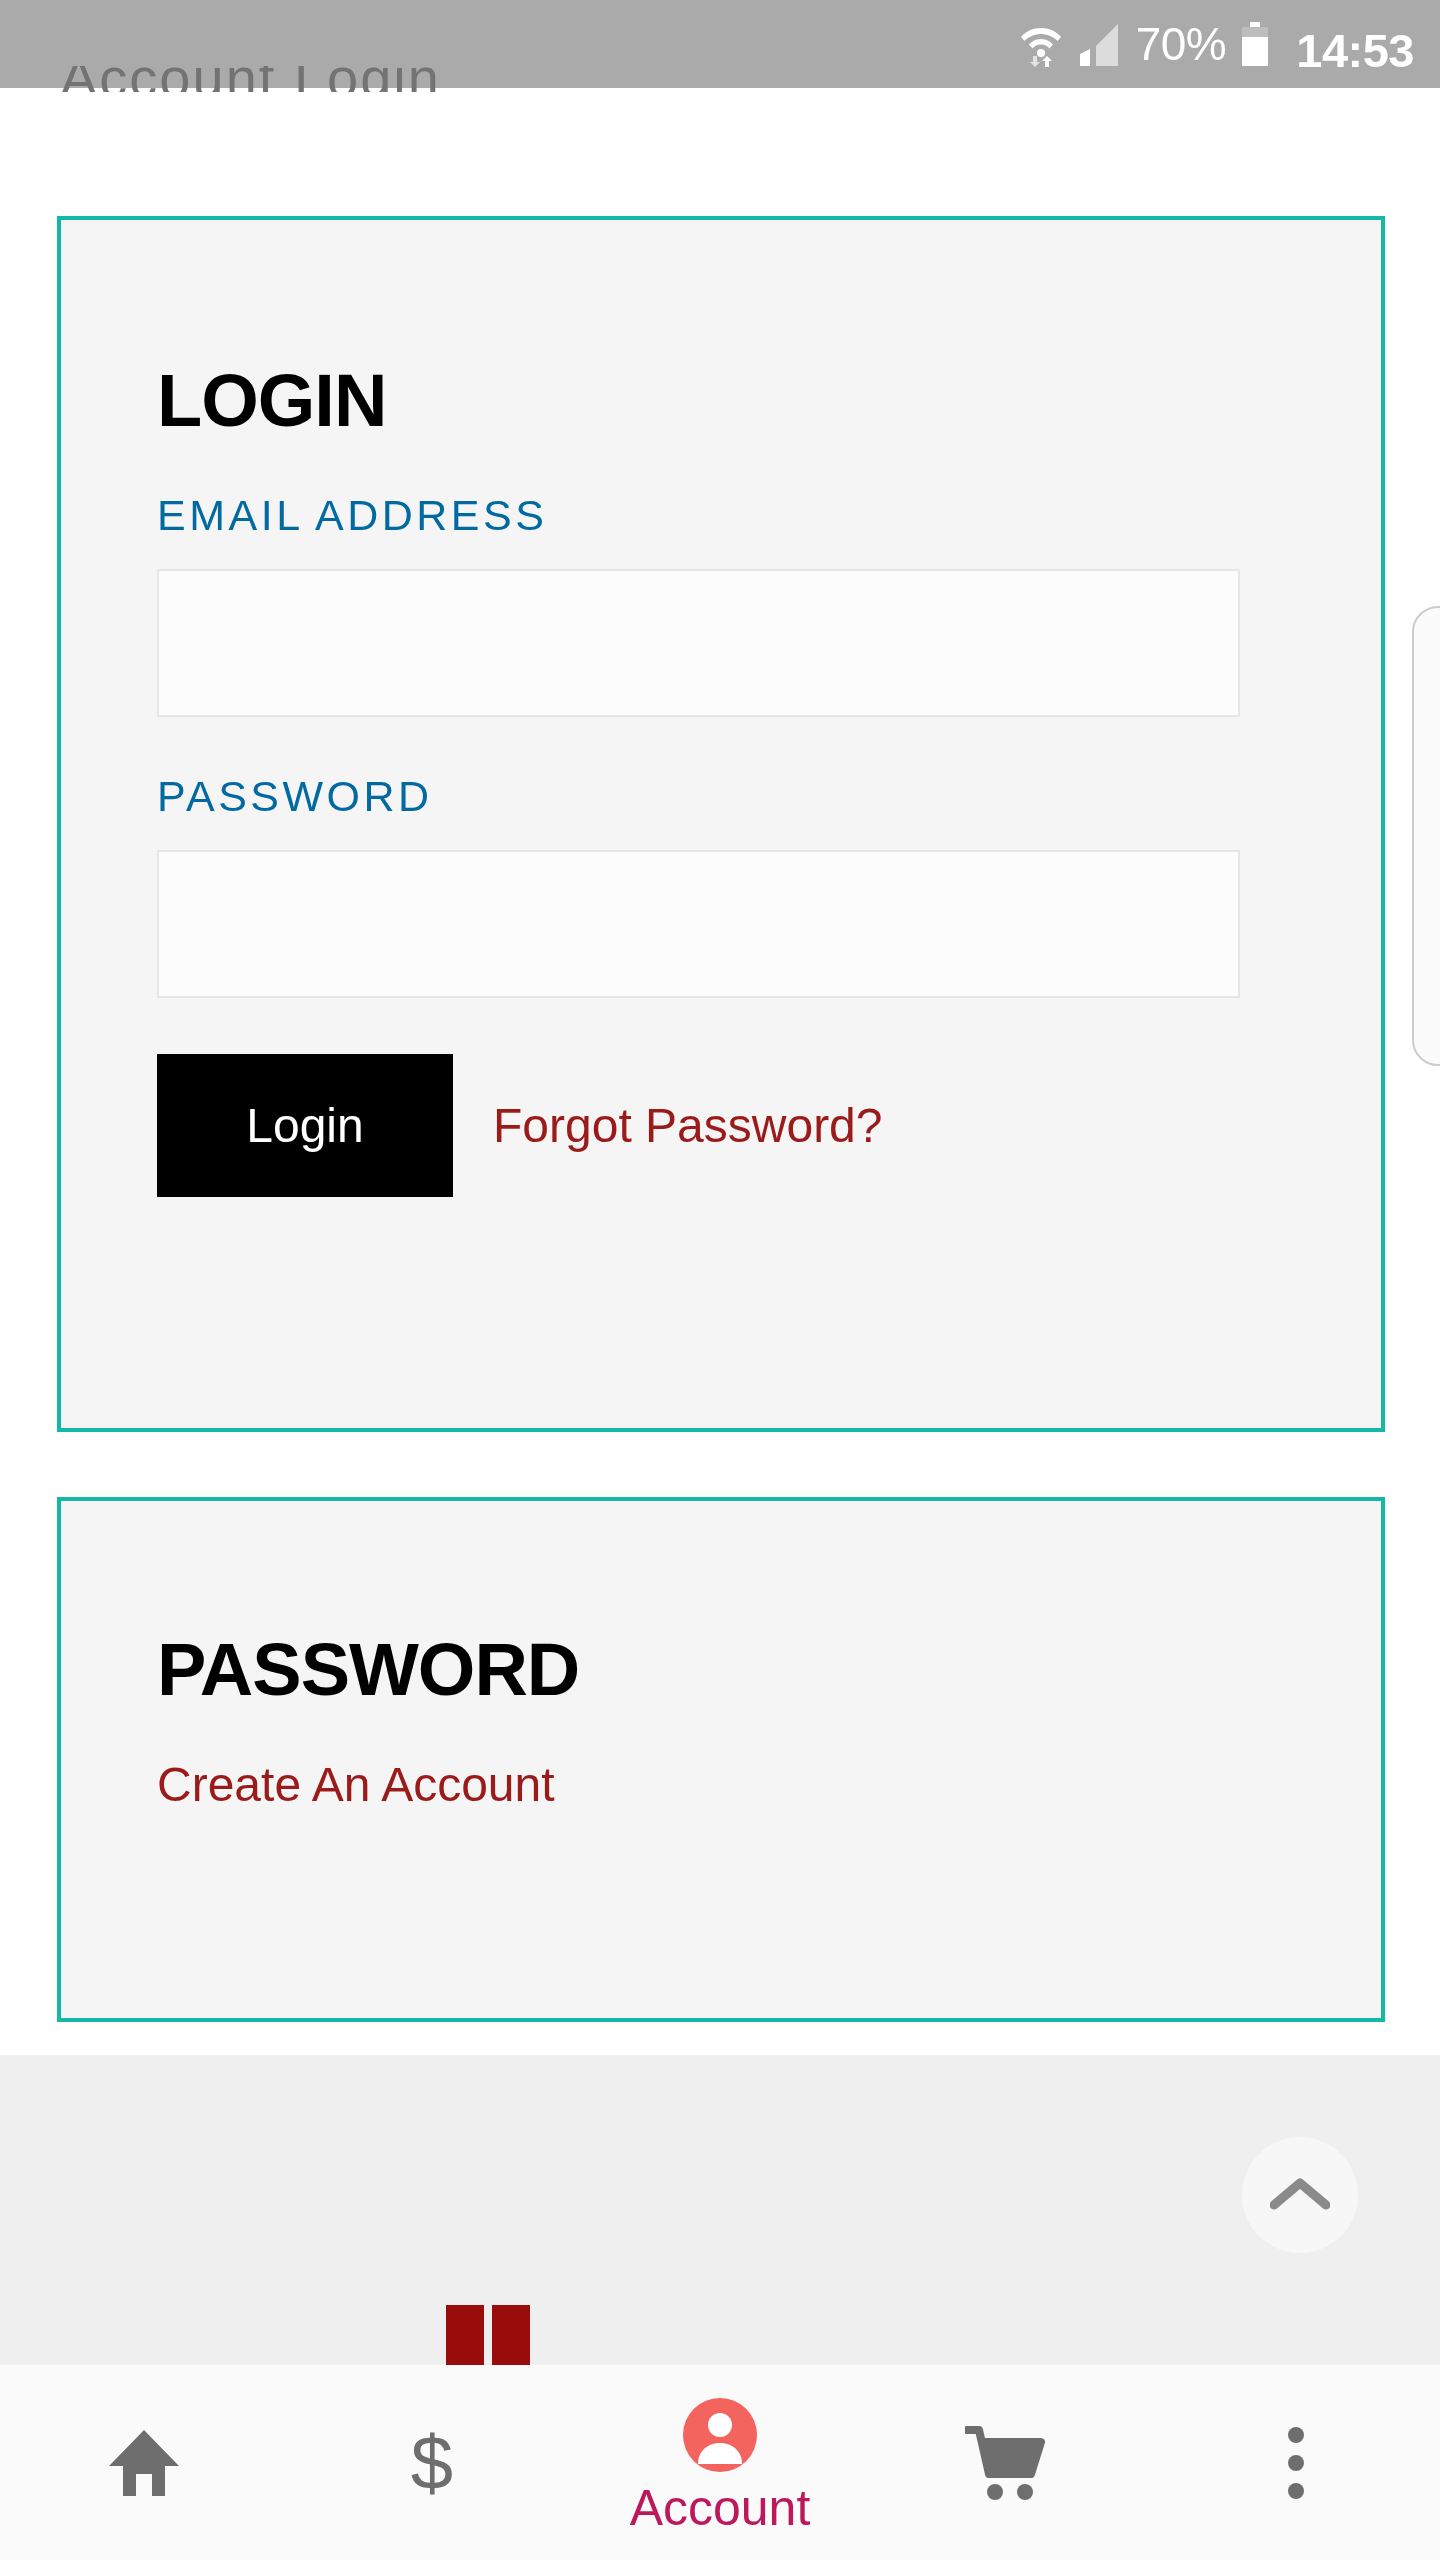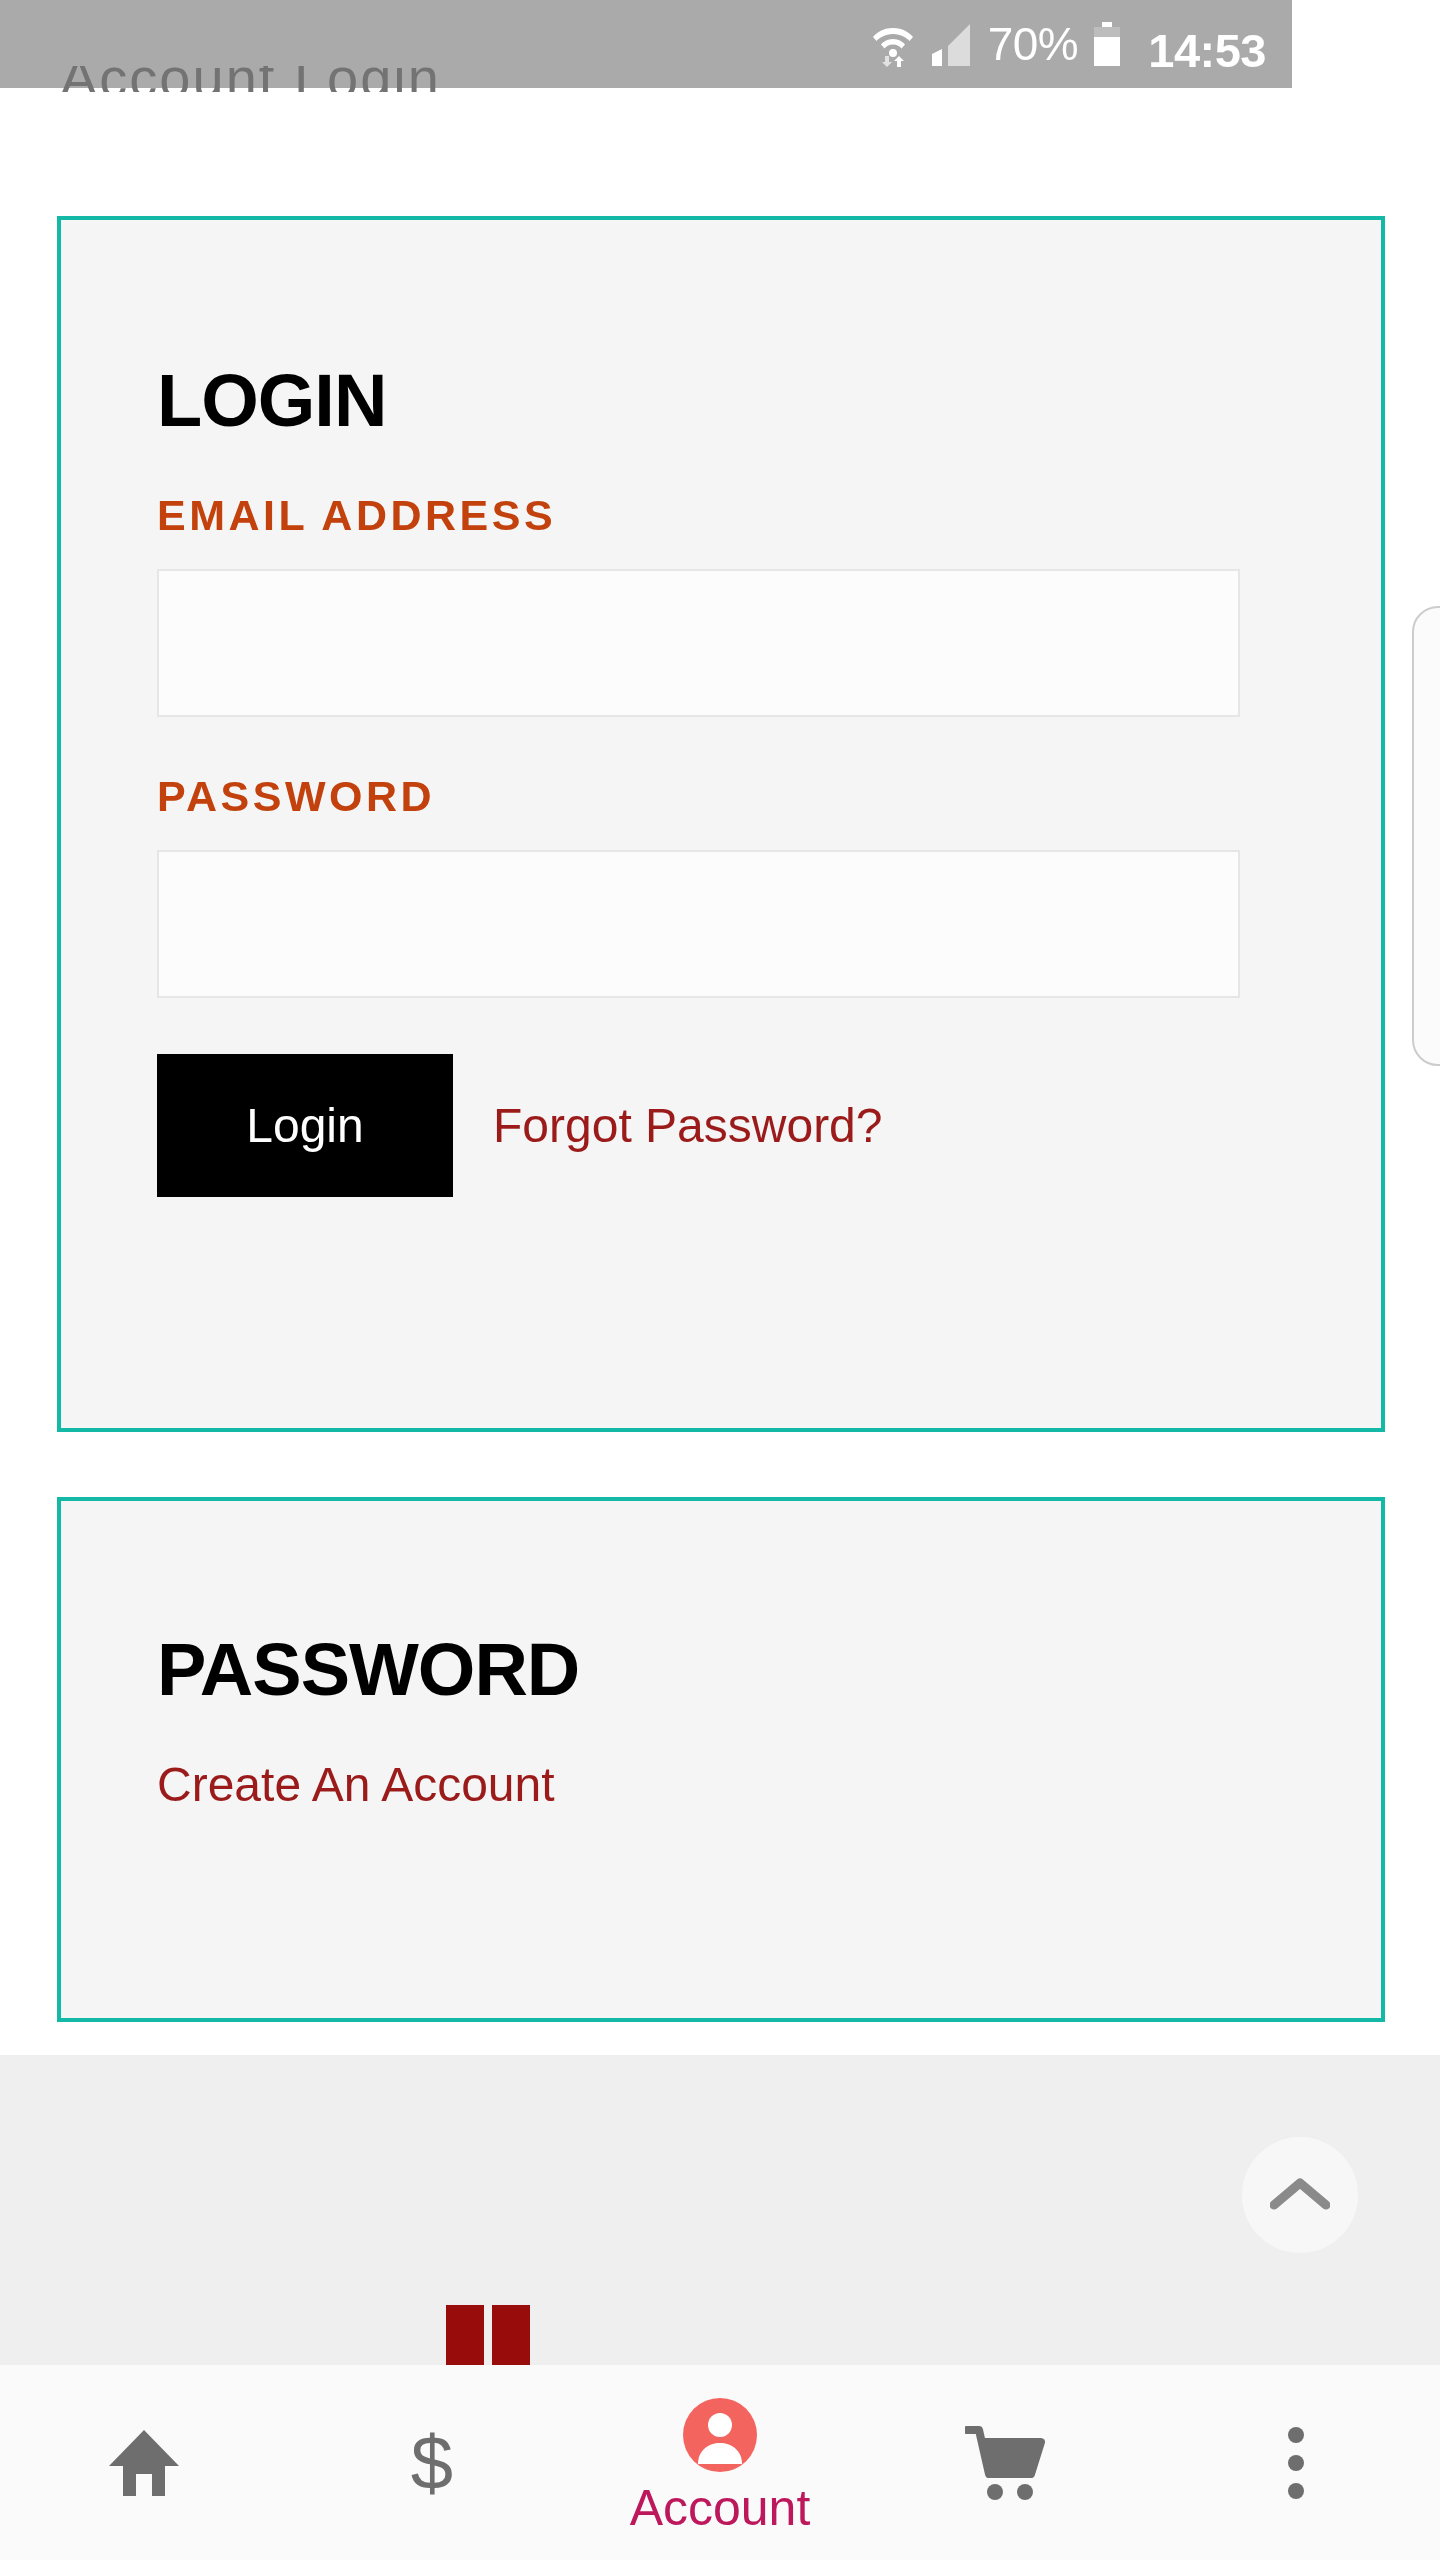--- a/index.html
+++ b/index.html
@@ -12,21 +12,21 @@
     background: #ffffff;
     font-family: "Liberation Sans", sans-serif;
     overflow: hidden;
     position: relative;
   }
 
   
   .status-bar {
     position: absolute;
     top: 0; left: 0;
-    width: 1292px;
+    width: 1440px;
     height: 88px;
     background: #aaaaaa;
     display: flex;
     justify-content: flex-end;
     padding-right: 26px;
     box-sizing: border-box;
   }
   .status-icons {
     display: flex;
     align-items: center;
@@ -121,23 +121,23 @@
     color: #000000;
     letter-spacing: -1px;
     line-height: 1;
     margin: 0;
   }
   #login-card .card-title { padding-top: 144px; }
   #register-card .card-title { padding-top: 132px; }
 
   .field-label {
     font-size: 43px;
-    color: #c2410c;
+    color: #0369a1;
     letter-spacing: 3.5px;
-    font-weight: 700;
+    font-weight: 400;
     line-height: 1;
   }
   .field-input {
     width: 1083px;
     height: 148px;
     background: #fcfcfc;
     border: 2px solid #e6e6e6;
     box-sizing: border-box;
     display: block;
     outline: none;

